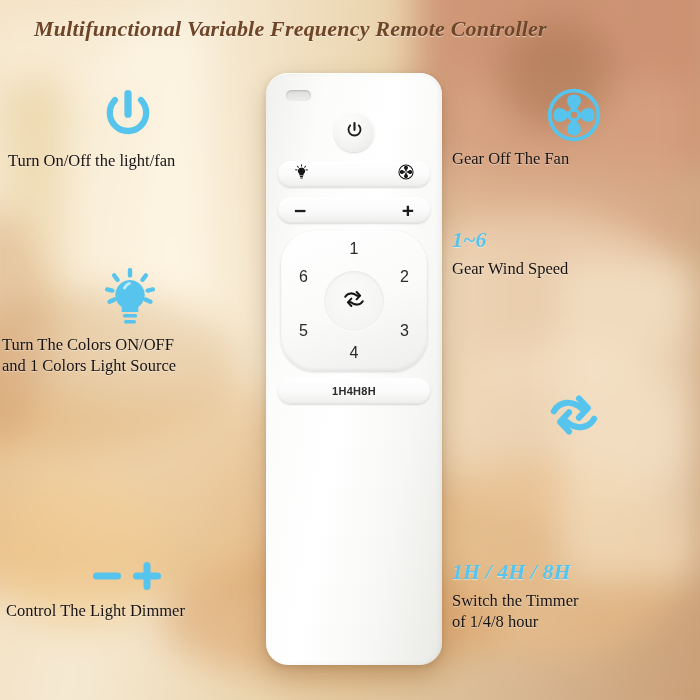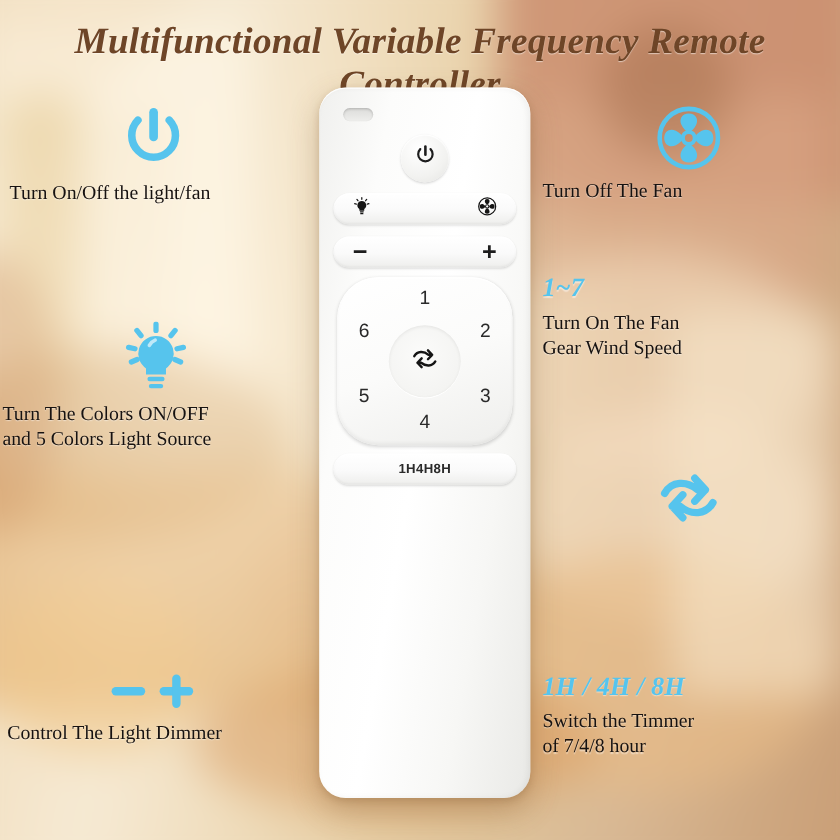--- a/index.html
+++ b/index.html
@@ -33,24 +33,25 @@
   .b14{left:250px;top:430px;width:230px;height:200px;background:#e3b887;opacity:.55;}
   .b15{left:200px;top:600px;width:340px;height:120px;background:#d79a5d;opacity:.5;}
   .b16{left:300px;top:300px;width:180px;height:180px;background:#f0dcc0;opacity:.5;}
   .b17{left:600px;top:300px;width:140px;height:320px;background:#f7e6cc;opacity:.6;border-radius:20px;}
   .b18{left:0px;top:0px;width:160px;height:120px;background:#f6e7cd;opacity:.7;}
   .bg-warm{position:absolute;inset:0;
     background:radial-gradient(ellipse 60% 55% at 30% 42%, rgba(255,246,228,.55), rgba(255,255,255,0) 70%);}
 
   
   .title{
-    position:absolute;left:0;right:0;top:16px;text-align:center;
+    position:absolute;left:0;right:0;top:16px;
     font-family:"Liberation Serif",serif;font-weight:bold;font-style:italic;
-    font-size:31px;color:#6e4527;letter-spacing:.2px;
+    font-size:22px;color:#6e4527;letter-spacing:.2px;
     text-shadow:0 1px 1px rgba(255,255,255,.55);
+    padding-left:34px;
   }
 
   
   .remote{
     position:absolute;left:266px;top:73px;width:176px;height:592px;
     background:linear-gradient(100deg,#f0f0ee 0%,#fcfcfb 22%,#ffffff 48%,#f7f7f5 74%,#e9e9e6 100%);
     border-radius:22px;
     box-shadow:0 10px 26px rgba(120,80,40,.30),
                0 2px 6px rgba(120,80,40,.20),
                inset 0 1px 0 rgba(255,255,255,.95),
@@ -258,21 +259,21 @@
             <path d="M20.9 14.6 L18.8 13.7"></path>
         </g>
         <path d="M12 5.2 a6.4 6.4 0 0 1 3.6 11.7 v2.2 h-7.2 v-2.2 a6.4 6.4 0 0 1 3.6 -11.7 z" fill="#56c4ed"></path>
         <rect x="8.9" y="19.9" width="6.2" height="1.6" rx=".8" fill="#56c4ed"></rect>
         <rect x="9.4" y="22.5" width="5.2" height="1.6" rx=".8" fill="#56c4ed"></rect>
         <path d="M9.6 8.6 a4 4 0 0 1 2.1 -1.9" stroke="#bfe9f8" stroke-width="1.3" fill="none" stroke-linecap="round"></path>
       </svg>
     </div>
     <div class="gap6"></div>
     <div class="cap">Turn The Colors ON/OFF</div>
-    <div class="cap">and 5 Colors Light Source</div>
+    <div class="cap">and 1 Colors Light Source</div>
   </div>
 
   <div class="ann ann-dim">
     <div class="icon">
       <svg width="84" height="36" viewBox="0 0 84 36">
         <rect x="6" y="14.5" width="28" height="7" rx="3.5" fill="#56c4ed"></rect>
         <rect x="46" y="14.5" width="28" height="7" rx="3.5" fill="#56c4ed"></rect>
         <rect x="56.5" y="4" width="7" height="28" rx="3.5" fill="#56c4ed"></rect>
       </svg>
     </div>
@@ -285,40 +286,39 @@
       <svg width="54" height="54" viewBox="0 0 24 24">
         <circle cx="12" cy="12" r="10.8" fill="none" stroke="#56c4ed" stroke-width="1.7"></circle>
         <path d="M12 2.9 c2.7 0 3.7 2.2 2.7 4.3 -.6 1.3 -1.8 2.4 -2.7 2.7 -.9-.3 -2.1-1.4 -2.7-2.7 -1-2.1 0-4.3 2.7-4.3 z" fill="#56c4ed"></path>
         <path d="M21.1 12 c0 2.7 -2.2 3.7 -4.3 2.7 -1.3-.6 -2.4-1.8 -2.7-2.7 .3-.9 1.4-2.1 2.7-2.7 2.1-1 4.3 0 4.3 2.7 z" fill="#56c4ed"></path>
         <path d="M12 21.1 c-2.7 0 -3.7-2.2 -2.7-4.3 .6-1.3 1.8-2.4 2.7-2.7 .9 .3 2.1 1.4 2.7 2.7 1 2.1 0 4.3 -2.7 4.3 z" fill="#56c4ed"></path>
         <path d="M2.9 12 c0-2.7 2.2-3.7 4.3-2.7 1.3 .6 2.4 1.8 2.7 2.7 -.3 .9 -1.4 2.1 -2.7 2.7 -2.1 1 -4.3 0 -4.3 -2.7 z" fill="#56c4ed"></path>
         <circle cx="12" cy="12" r="2.2" fill="none" stroke="#56c4ed" stroke-width="1.5"></circle>
       </svg>
     </div>
     <div class="gap6"></div>
-    <div class="cap">Turn Off The Fan</div>
+    <div class="cap">Gear Off The Fan</div>
   </div>
 
   <div class="ann ann-speed">
-    <div class="hl">1~7</div>
-    <div class="gap6"></div>
-    <div class="cap">Turn On The Fan</div>
+    <div class="hl">1~6</div>
+    <div class="gap6"></div>
     <div class="cap">Gear Wind Speed</div>
   </div>
 
   <div class="ann ann-reverse">
     <div class="icon">
       <svg width="62" height="46" viewBox="0 0 32 24">
         <path d="M5.5 10 C8.5 4.6 15 4.4 19.8 8.4 L23.2 8.4 L18.6 3.4 M23.2 8.4 L18.6 13.4" fill="none" stroke="#56c4ed" stroke-width="3.2" stroke-linecap="round" stroke-linejoin="round"></path>
         <path d="M26.5 14 C23.5 19.4 17 19.6 12.2 15.6 L8.8 15.6 L13.4 10.6 M8.8 15.6 L13.4 20.6" fill="none" stroke="#56c4ed" stroke-width="3.2" stroke-linecap="round" stroke-linejoin="round"></path>
       </svg>
     </div>
     <div class="gap6"></div>
   </div>
 
   <div class="ann ann-timer">
     <div class="hl">1H / 4H / 8H</div>
     <div class="gap6"></div>
     <div class="cap">Switch the Timmer</div>
-    <div class="cap">of 7/4/8 hour</div>
+    <div class="cap">of 1/4/8 hour</div>
   </div>
 
 </div>
 
 </body></html>

